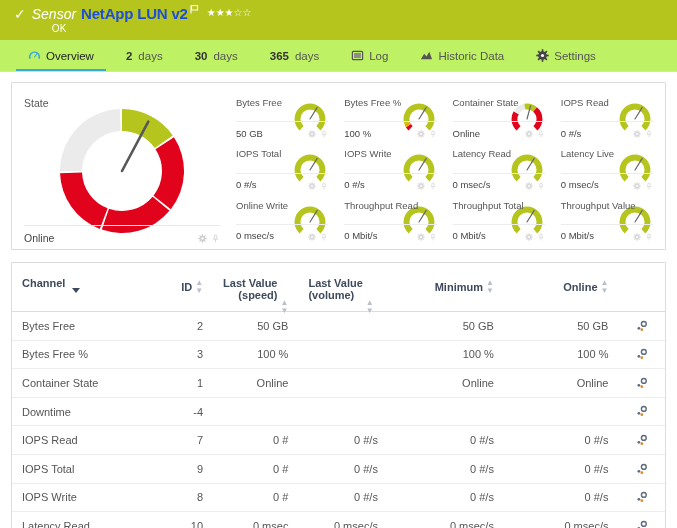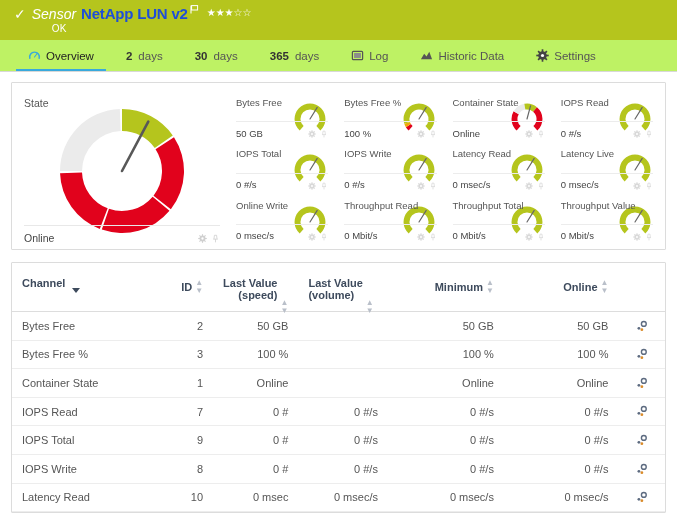--- a/index.html
+++ b/index.html
@@ -777,20 +777,33 @@
           <td class="c-lvs"></td>
           <td class="c-min">Online</td>
           <td class="c-max">Online</td>
           <td class="c-act"><span class="row-icon"><svg width="13" height="13" viewBox="0 0 14 14">
                 <circle cx="9.5" cy="4.2" r="2.6" fill="none" stroke="#5d6b80" stroke-width="1.5"></circle>
                 <circle cx="4.2" cy="9" r="1.5" fill="#5d6b80"></circle>
                 <circle cx="7.4" cy="10.4" r="1.5" fill="#d98b2b"></circle>
               </svg></span></td>
         </tr>
         <tr>
+          <td class="c-channel">Downtime</td>
+          <td class="c-id">-4</td>
+          <td class="c-lvv"></td>
+          <td class="c-lvs"></td>
+          <td class="c-min"></td>
+          <td class="c-max"></td>
+          <td class="c-act"><span class="row-icon"><svg width="13" height="13" viewBox="0 0 14 14">
+                <circle cx="9.5" cy="4.2" r="2.6" fill="none" stroke="#5d6b80" stroke-width="1.5"></circle>
+                <circle cx="4.2" cy="9" r="1.5" fill="#5d6b80"></circle>
+                <circle cx="7.4" cy="10.4" r="1.5" fill="#d98b2b"></circle>
+              </svg></span></td>
+        </tr>
+        <tr>
           <td class="c-channel">IOPS Read</td>
           <td class="c-id">7</td>
           <td class="c-lvv">0 #</td>
           <td class="c-lvs">0 #/s</td>
           <td class="c-min">0 #/s</td>
           <td class="c-max">0 #/s</td>
           <td class="c-act"><span class="row-icon"><svg width="13" height="13" viewBox="0 0 14 14">
                 <circle cx="9.5" cy="4.2" r="2.6" fill="none" stroke="#5d6b80" stroke-width="1.5"></circle>
                 <circle cx="4.2" cy="9" r="1.5" fill="#5d6b80"></circle>
                 <circle cx="7.4" cy="10.4" r="1.5" fill="#d98b2b"></circle>

